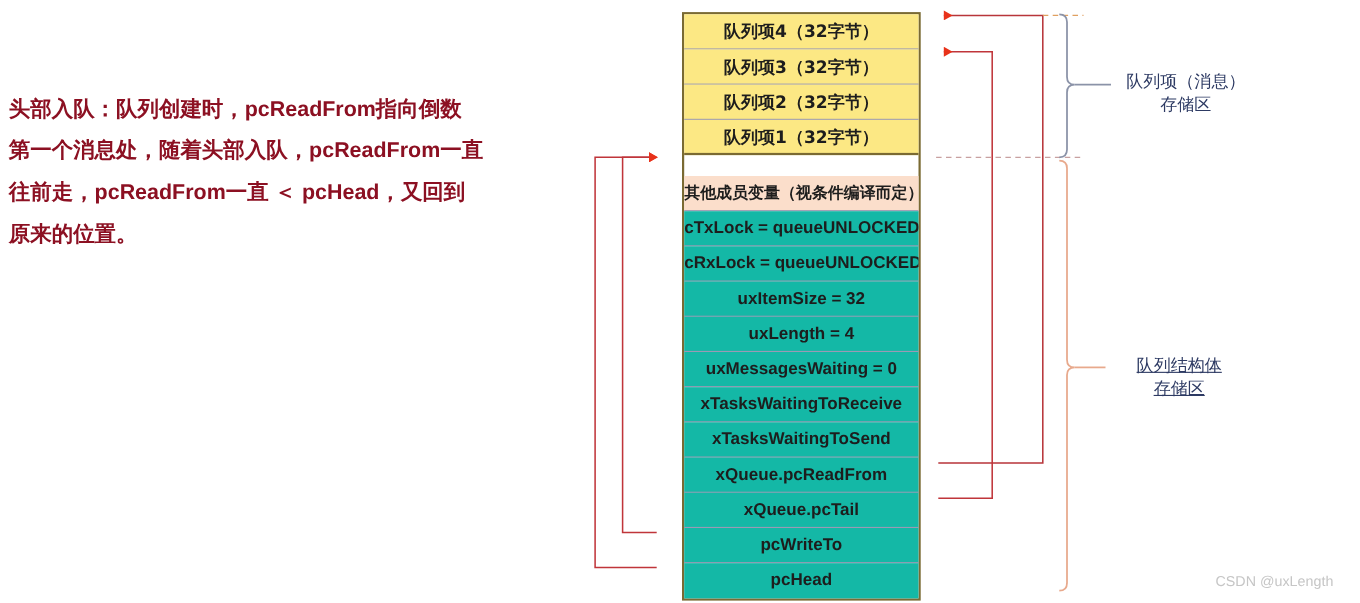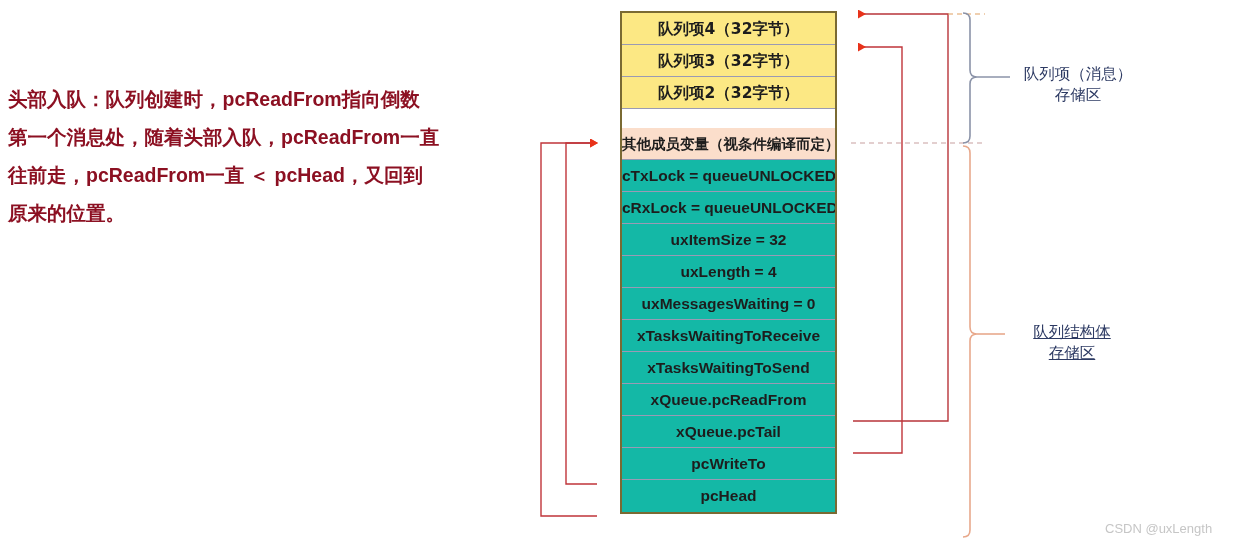--- a/index.html
+++ b/index.html
@@ -120,20 +120,21 @@
   <div class="line">头部入队：队列创建时，pcReadFrom指向倒数</div>
   <div class="line">第一个消息处，随着头部入队，pcReadFrom一直</div>
   <div class="line">往前走，pcReadFrom一直 ＜ pcHead，又回到</div>
   <div class="line">原来的位置。</div>
 </div>
 
 <div id="memory-block">
   <div class="mem-row item cn">队列项4（32字节）</div>
   <div class="mem-row item cn">队列项3（32字节）</div>
   <div class="mem-row item cn">队列项2（32字节）</div>
+  <div class="mem-row item last-item cn">队列项1（32字节）</div>
 
   <div class="mem-row misc cn">其他成员变量（视条件编译而定）</div>
 
   <div class="mem-row field">cTxLock = queueUNLOCKED</div>
   <div class="mem-row field">cRxLock = queueUNLOCKED</div>
   <div class="mem-row field">uxItemSize = 32</div>
   <div class="mem-row field">uxLength = 4</div>
   <div class="mem-row field">uxMessagesWaiting = 0</div>
   <div class="mem-row field">xTasksWaitingToReceive</div>
   <div class="mem-row field">xTasksWaitingToSend</div>

